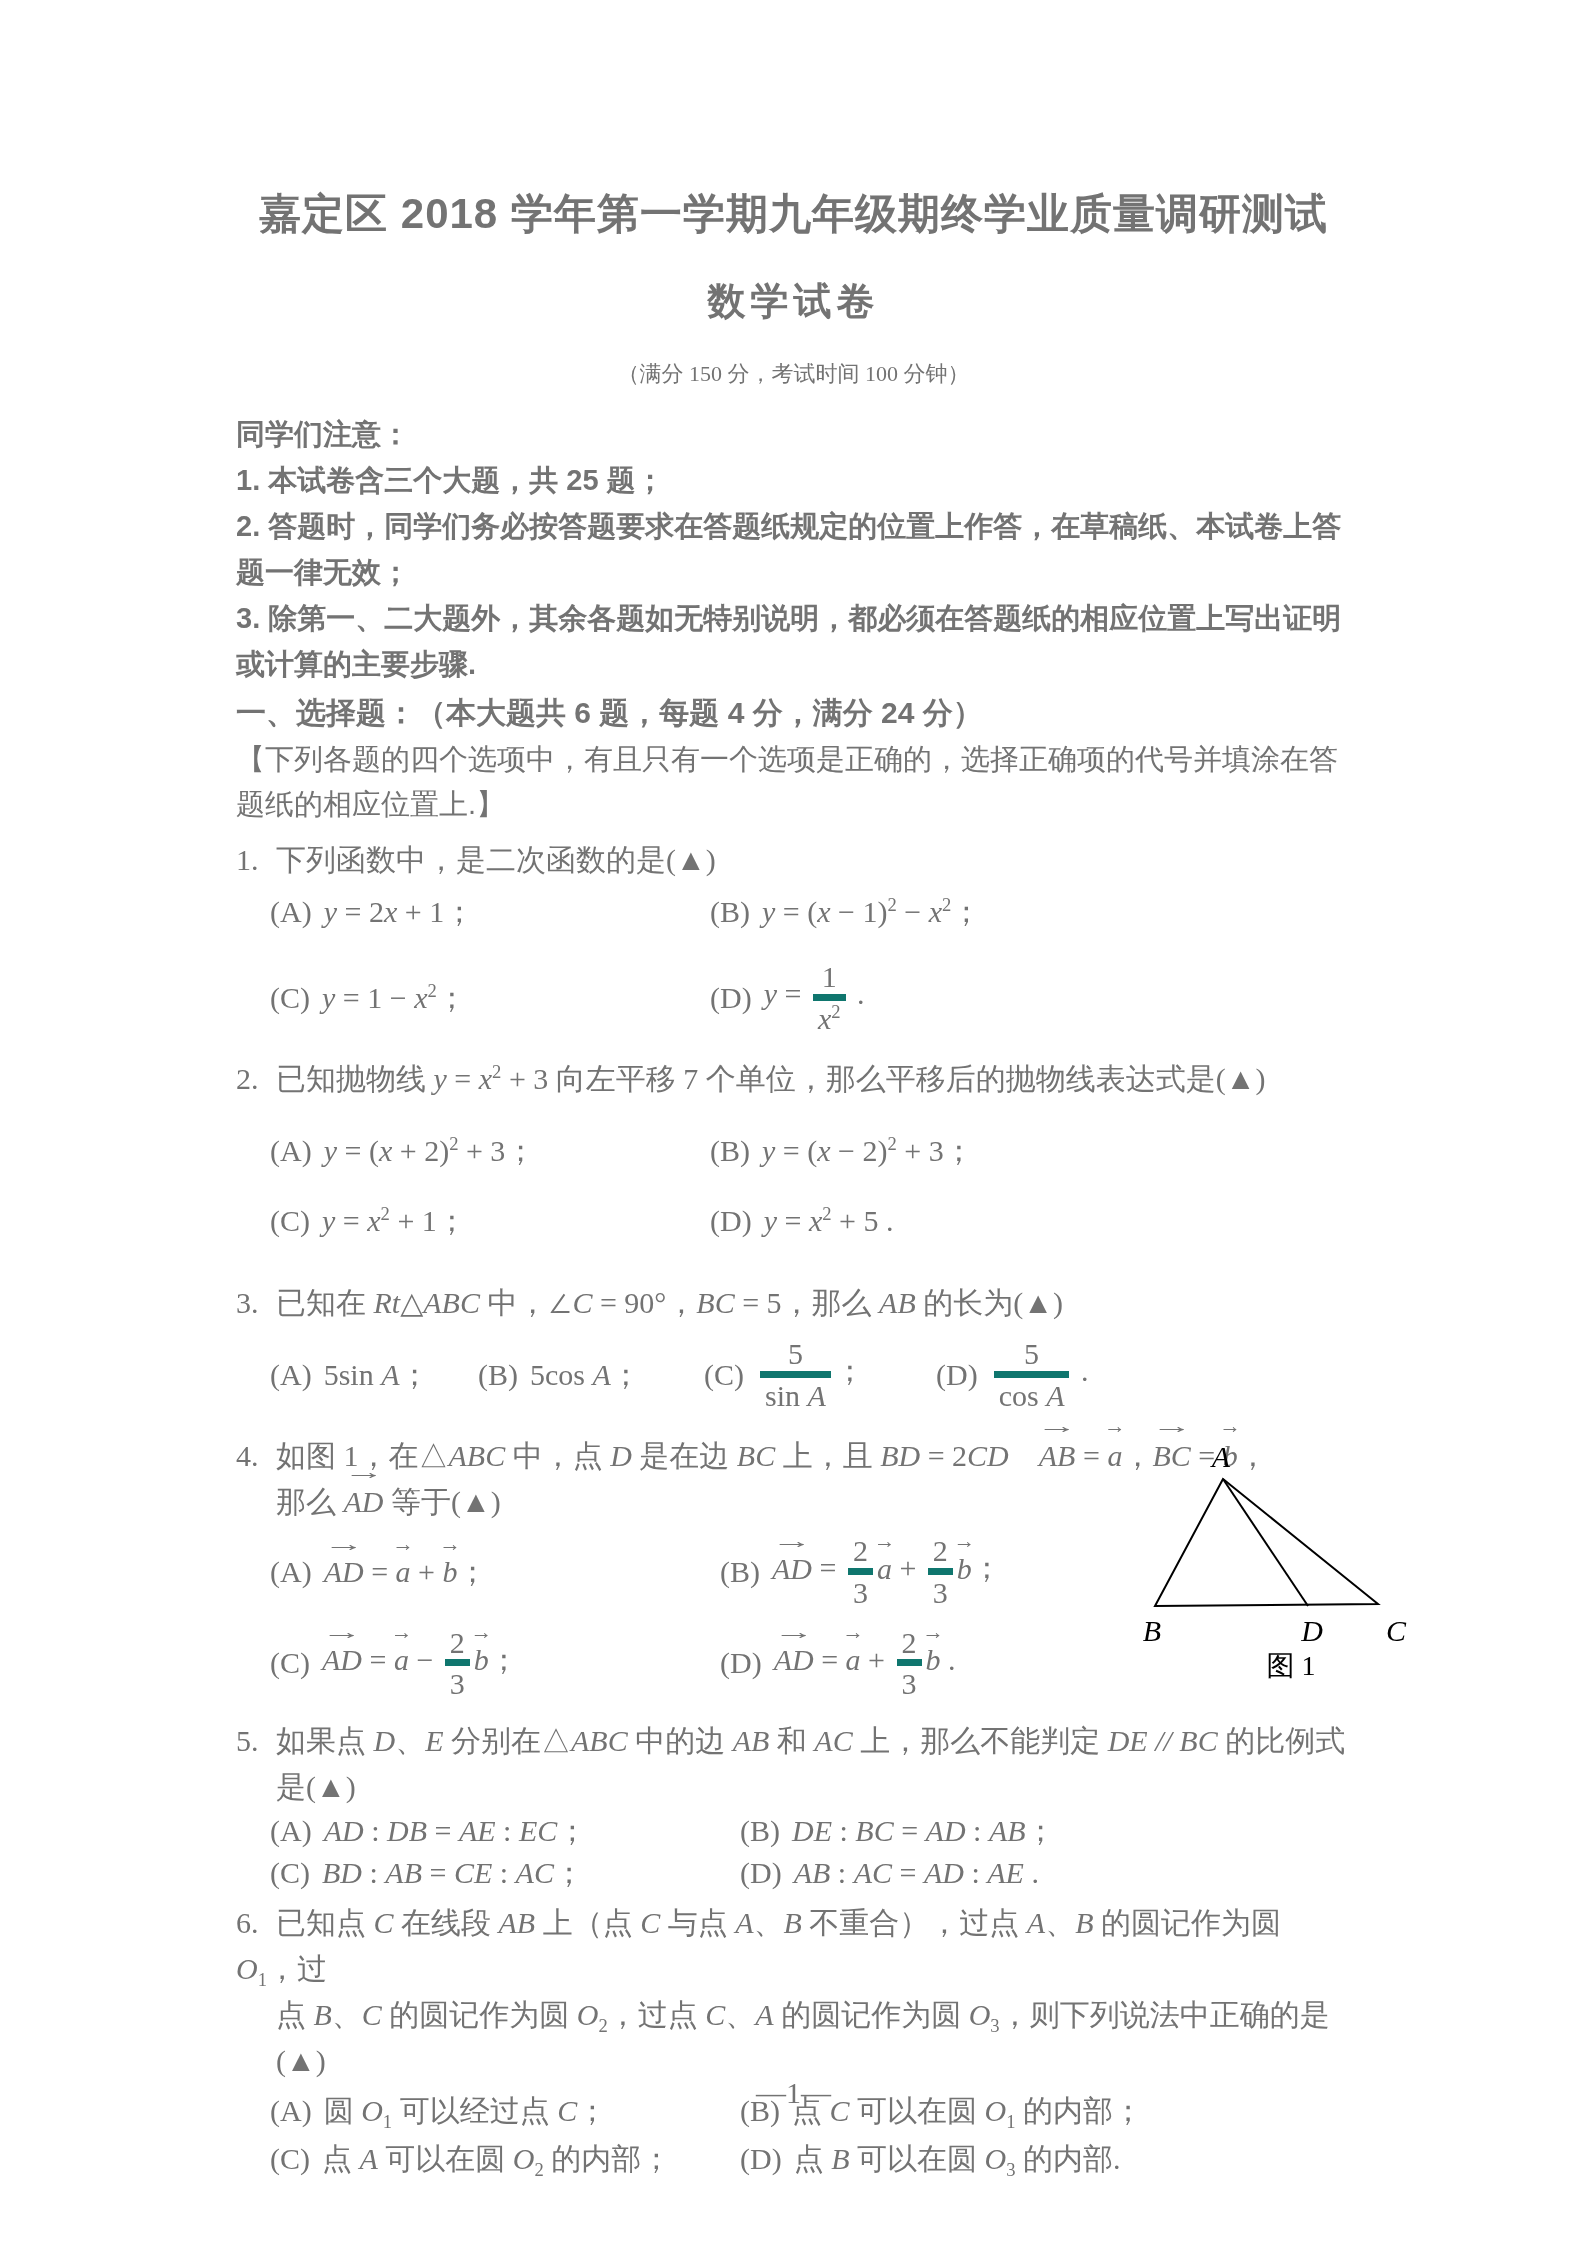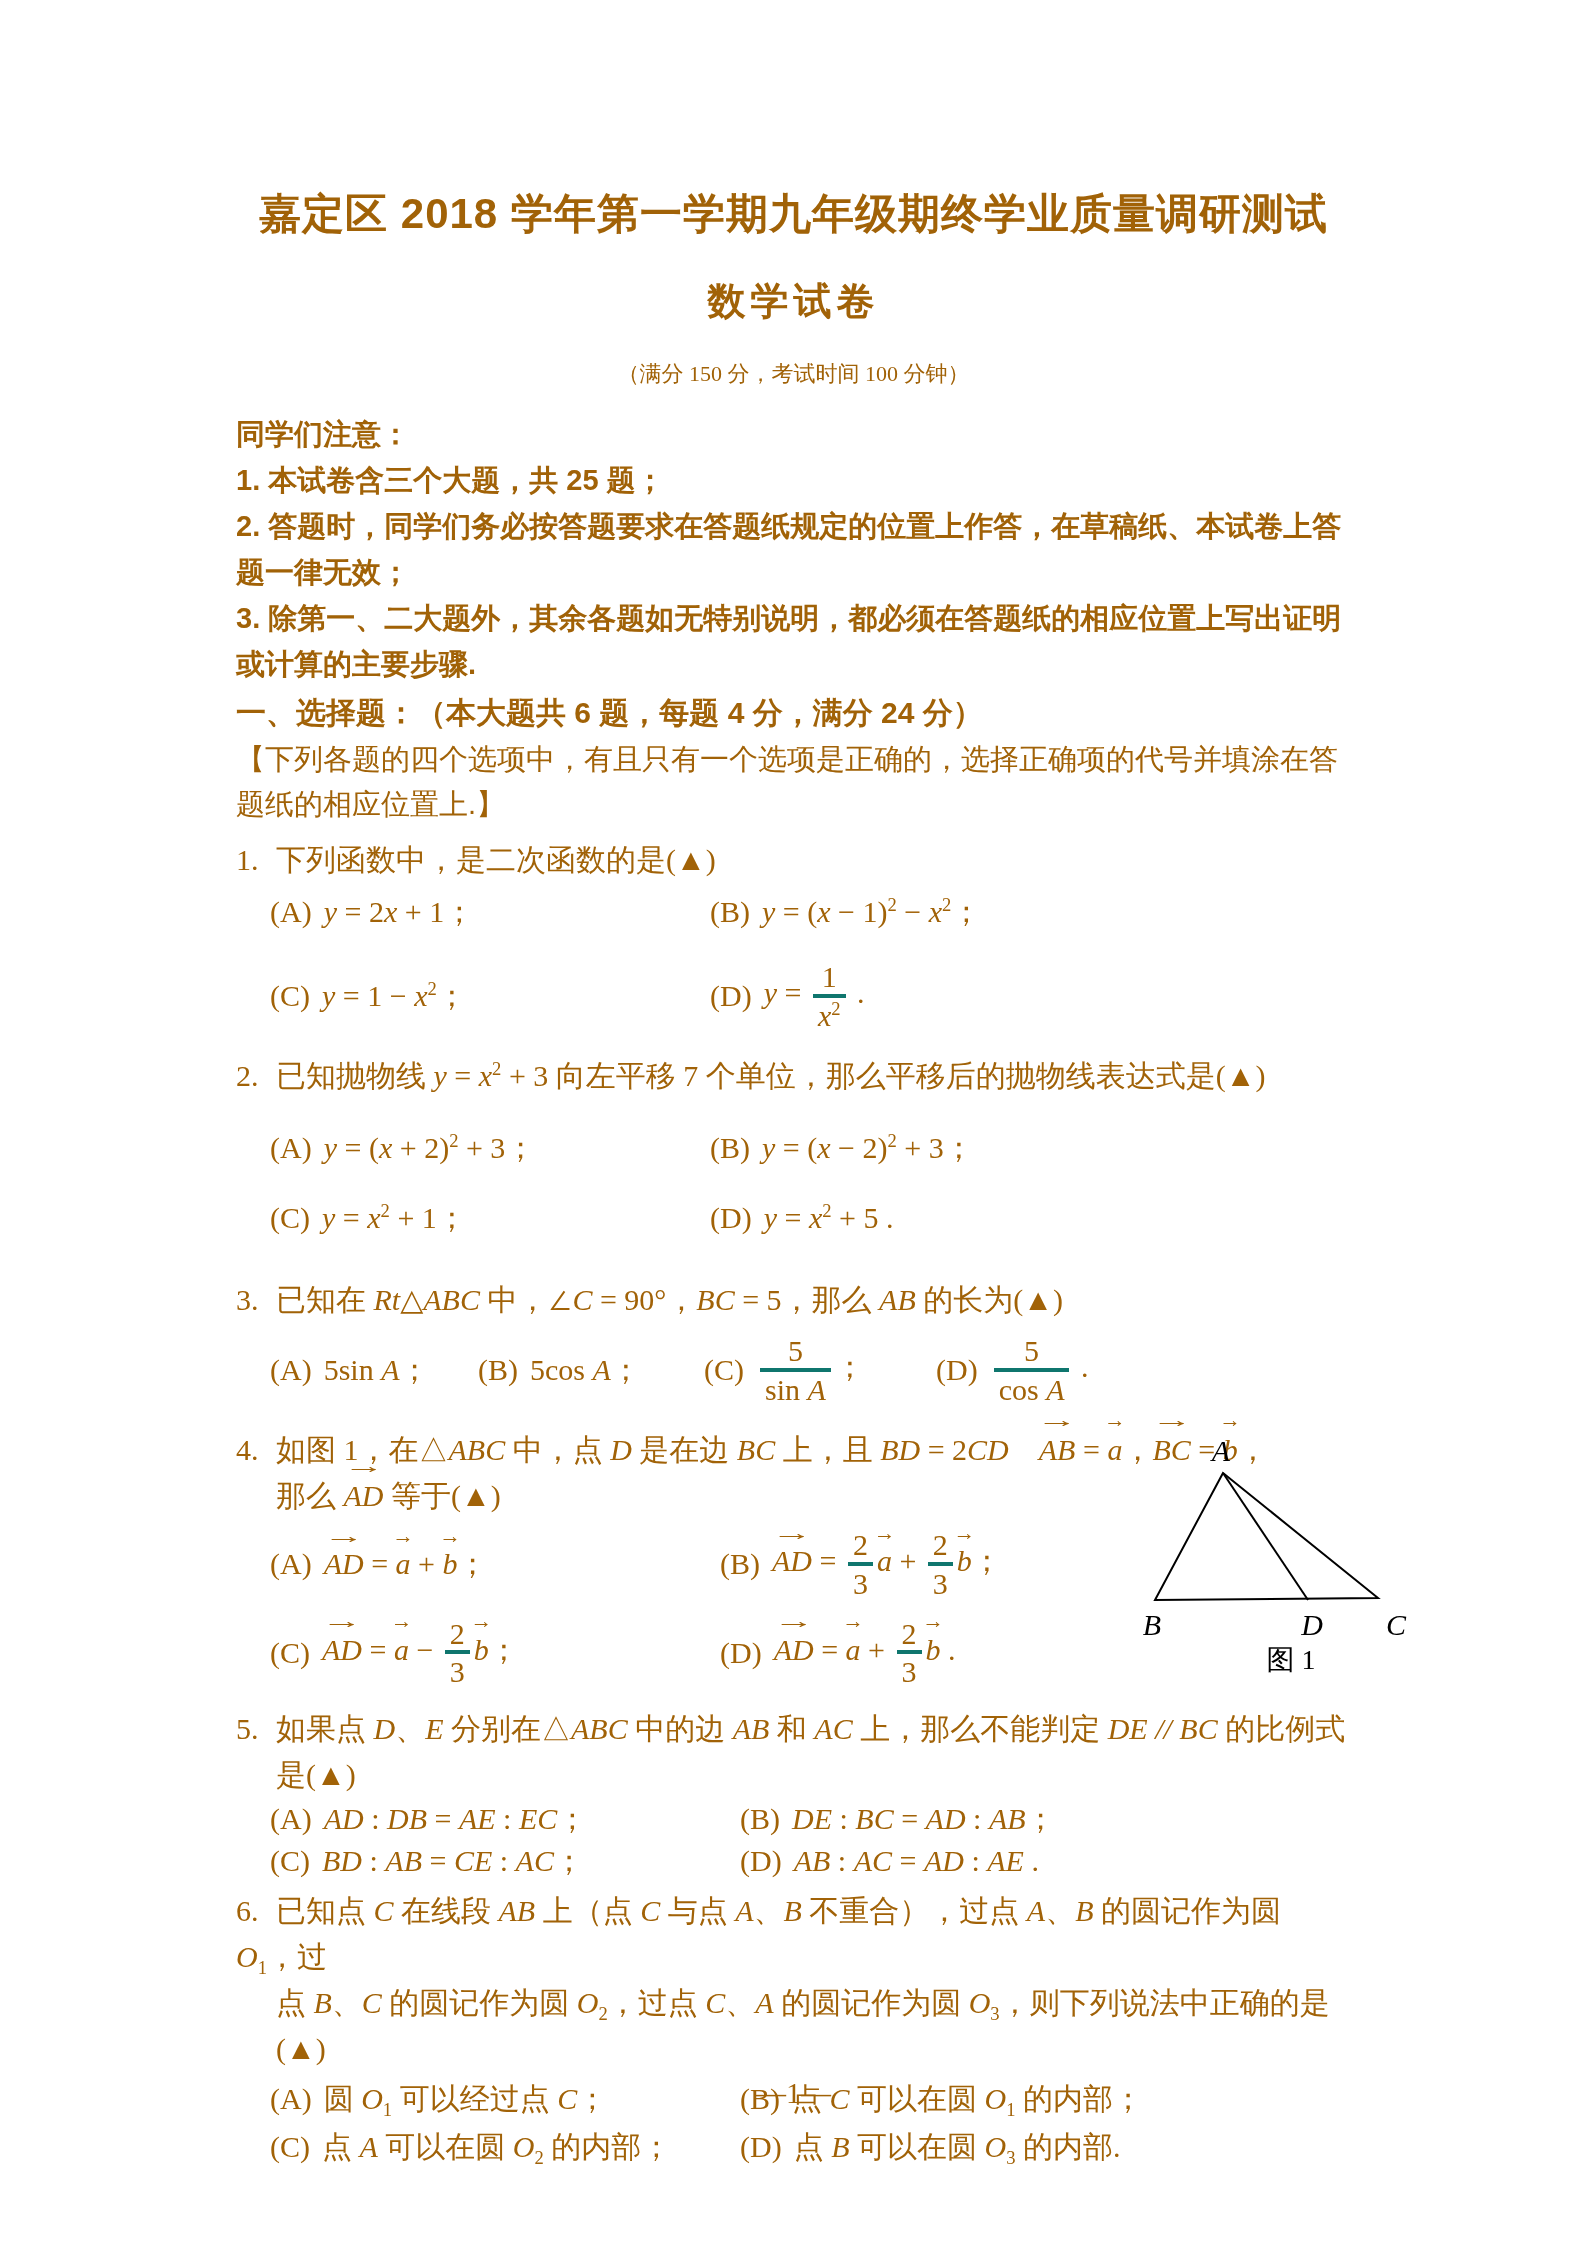--- a/index.html
+++ b/index.html
@@ -1,16 +1,16 @@
 <!DOCTYPE html>
 <html><head>
 <meta charset="utf-8">
 <style>
   html,body{margin:0;padding:0;background:#ffffff;}
-  .page{position:relative;width:1587px;height:2245px;background:#fff;color:#a16207;
+  .page{position:relative;width:1587px;height:2245px;background:#fff;color:#737373;
         font-family:"Liberation Serif",serif;overflow:hidden;}
   .header{padding-top:186px;text-align:center;}
   .hei{font-family:"Liberation Sans",sans-serif;}
   .title{margin:0;font-size:42px;font-weight:700;letter-spacing:1px;}
   .subtitle{margin:34px 0 0 0;font-size:38px;font-weight:700;letter-spacing:5px;}
   .meta{margin-top:32px;font-size:22px;font-family:"Liberation Serif",serif;}
   .content{padding:0 238px 0 236px;}
   .notice{margin-top:22px;}
   .nline{font-size:29px;line-height:46px;font-weight:600;}
   .sheading{margin-top:2px;font-size:30px;line-height:48px;font-weight:700;}
@@ -31,21 +31,21 @@
   .mt6{margin-top:6px;}.mt8{margin-top:8px;}.mt10{margin-top:10px;}
   .mt14{margin-top:14px;}.mt18{margin-top:18px;}.mt22{margin-top:38px;}
   .mt24{margin-top:24px;}.mt28{margin-top:28px;}
   .rm{font-style:normal;}
   .it{font-style:italic;}
   .zh{font-style:normal;}
   sup.sup{font-size:0.62em;line-height:0;}
   sub.sub{font-size:0.62em;line-height:0;}
   .frac{display:inline-block;vertical-align:middle;text-align:center;margin:3px 4px;}
   .frac .num,.frac .den{display:block;line-height:1.12;padding:0 5px;}
-  .frac .den{border-top:4px solid #0f766e;padding-top:1px;}
+  .frac .den{border-top:7px solid #0f766e;padding-top:1px;}
   .vec{display:inline-block;position:relative;}
   .vec .arr{position:absolute;left:50%;top:-0.80em;font-size:0.72em;font-style:normal;line-height:1;}
   .vec .vb{font-style:italic;}
   .q-figure{position:absolute;left:900px;top:6px;width:330px;height:252px;}
   .pageno{position:absolute;top:2076px;left:0;width:100%;text-align:center;font-size:30px;}
 </style>
 </head>
 <body>
 
 <div class="page">

